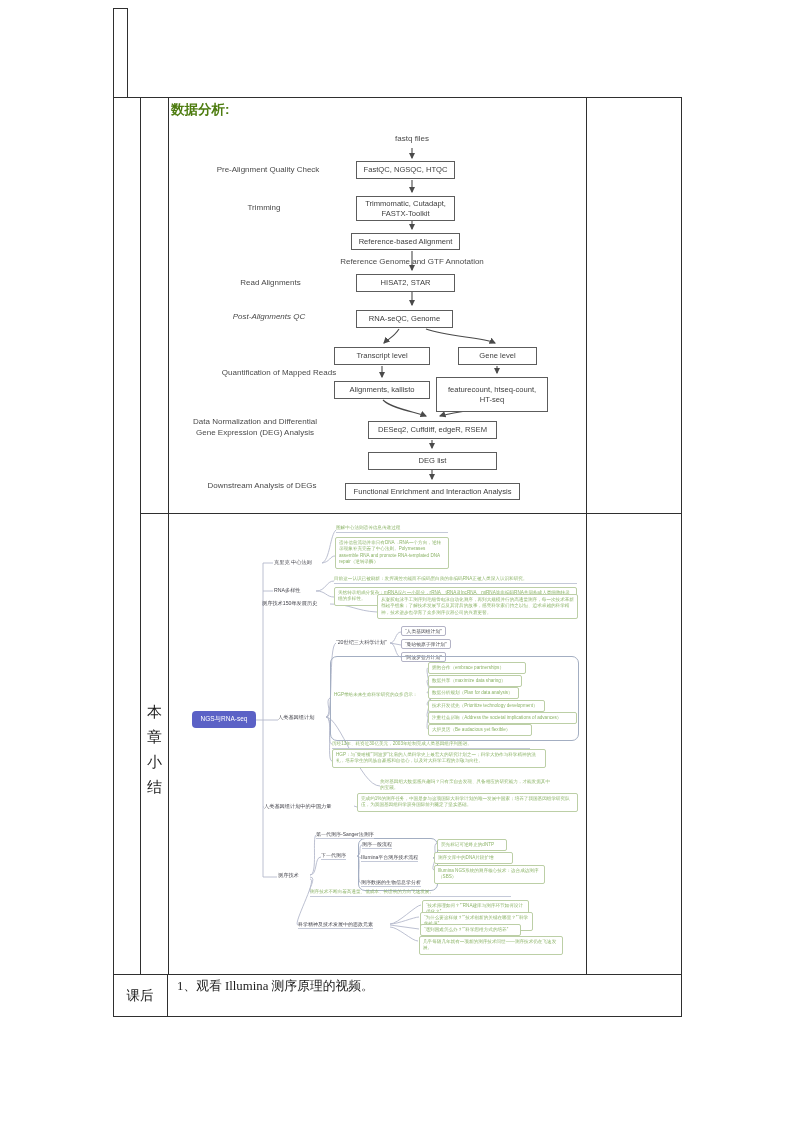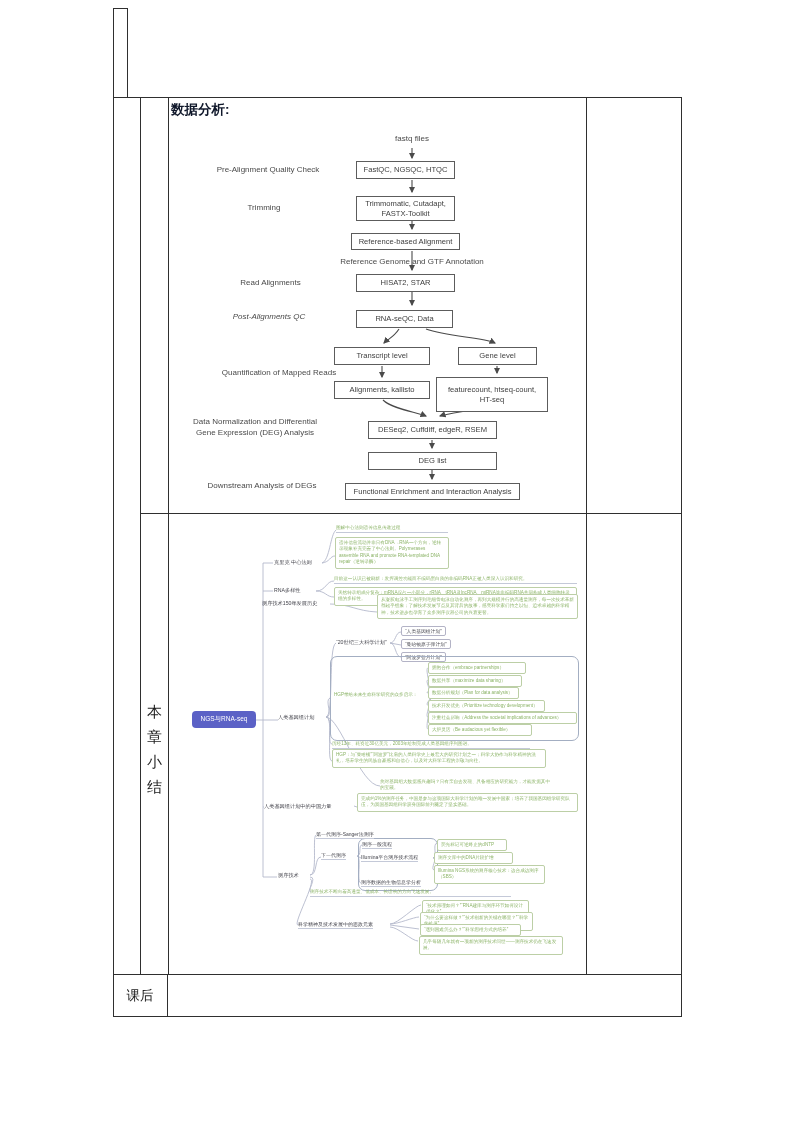--- a/index.html
+++ b/index.html
@@ -3,21 +3,21 @@
 <meta charset="utf-8">
 <style>
   html,body{margin:0;padding:0;background:#fff;}
   #page{position:relative;width:794px;height:1123px;background:#fff;overflow:hidden;
         font-family:"Liberation Sans",sans-serif;}
   .hline,.vline{position:absolute;background:#2f2f2f;}
   .hline{height:1px;}
   .vline{width:1px;}
   
   .doc-title{position:absolute;left:171px;top:101px;font-family:"Liberation Sans",sans-serif;
-             font-weight:bold;font-size:13.5px;color:#0f172a;}
+             font-weight:bold;font-size:13.5px;color:#4d7c0f;}
   .summary-label{position:absolute;left:146px;top:700px;width:17px;font-family:"Liberation Serif","DejaVu Serif",serif;
              font-size:15px;line-height:25px;color:#1c1c1c;word-break:break-all;text-align:center;}
   .after-label{position:absolute;left:113px;top:975px;width:54px;height:41px;display:flex;align-items:center;
              justify-content:center;font-family:"Liberation Serif","DejaVu Serif",serif;font-size:13.5px;color:#1c1c1c;}
   .after-task{position:absolute;left:177px;width:480px;font-family:"Liberation Serif","DejaVu Serif",serif;
              font-size:12.8px;color:#1c1c1c;}
   
   .fc-box{position:absolute;border:1px solid #5c5c5c;background:#fff;display:flex;flex-direction:column;
           align-items:center;justify-content:center;font-size:7.6px;line-height:1.25;color:#3d3d3d;
           text-align:center;box-sizing:border-box;}
@@ -53,20 +53,21 @@
     <div class="vline" style="left:168px;top:97px;height:877px;"></div>
     <div class="vline" style="left:586px;top:97px;height:877px;"></div>
     <div class="hline" style="left:140px;top:513px;width:541px;"></div>
     <div class="hline" style="left:113px;top:974px;width:568px;"></div>
     <div class="vline" style="left:167px;top:974px;height:42px;"></div>
   </div>
 
   <div class="doc-title">数据分析:</div>
   <div class="summary-label">本章小结</div>
   <div class="after-label">课后</div>
+  <div class="after-task" style="top:978px;">1、观看 Illumina 测序原理的视频。</div>
 
   <svg class="layer" width="794" height="1123">
     <defs>
       <marker id="ah" markerWidth="6" markerHeight="6" refX="5" refY="3" orient="auto">
         <path d="M0,0 L6,3 L0,6 z" fill="#4a4a4a"></path>
       </marker>
     </defs>
     <g stroke="#4a4a4a" stroke-width="1.1" fill="none" marker-end="url(#ah)">
       <path d="M412,148 L412,158"></path>
       <path d="M412,180 L412,192"></path>
@@ -129,21 +130,21 @@
       <path d="M390,927 C398,927 412,941 418,941"></path>
     </g>
   </svg>
 
   <div id="flowchart">
       <div class="fc-box" style="left: 356px; top: 161px; width: 99px; height: 18px; white-space: pre-line;">FastQC, NGSQC, HTQC</div>
       <div class="fc-box" style="left: 356px; top: 196px; width: 99px; height: 25px; white-space: pre-line;">Trimmomatic, Cutadapt,
 FASTX-Toolkit</div>
       <div class="fc-box" style="left: 351px; top: 233px; width: 109px; height: 17px; white-space: pre-line;">Reference-based Alignment</div>
       <div class="fc-box" style="left: 356px; top: 274px; width: 99px; height: 18px; white-space: pre-line; text-align: center;">HISAT2, STAR</div>
-      <div class="fc-box" style="left: 356px; top: 310px; width: 97px; height: 18px; white-space: pre-line;">RNA-seQC, Data</div>
+      <div class="fc-box" style="left: 356px; top: 310px; width: 97px; height: 18px; white-space: pre-line;">RNA-seQC, Genome</div>
       <div class="fc-box" style="left: 334px; top: 347px; width: 96px; height: 18px; white-space: pre-line;">Transcript level</div>
       <div class="fc-box" style="left: 458px; top: 347px; width: 79px; height: 18px; white-space: pre-line;">Gene level</div>
       <div class="fc-box" style="left: 334px; top: 381px; width: 96px; height: 18px; white-space: pre-line;">Alignments, kallisto</div>
       <div class="fc-box" style="left: 436px; top: 377px; width: 112px; height: 35px; white-space: pre-line;">featurecount, htseq-count,
 HT-seq</div>
       <div class="fc-box" style="left: 368px; top: 421px; width: 129px; height: 18px; white-space: pre-line;">DESeq2, Cuffdiff, edgeR, RSEM</div>
       <div class="fc-box" style="left: 368px; top: 452px; width: 129px; height: 18px; white-space: pre-line;">DEG list</div>
       <div class="fc-box" style="left: 345px; top: 483px; width: 175px; height: 17px; white-space: pre-line;">Functional Enrichment and Interaction Analysis</div>
       <div class="fc-label" style="left: 387px; top: 134px; width: 50px; white-space: pre-line;">fastq files</div>
       <div class="fc-label" style="left: 205px; top: 165px; width: 126px; white-space: pre-line;">Pre-Alignment Quality Check</div>

